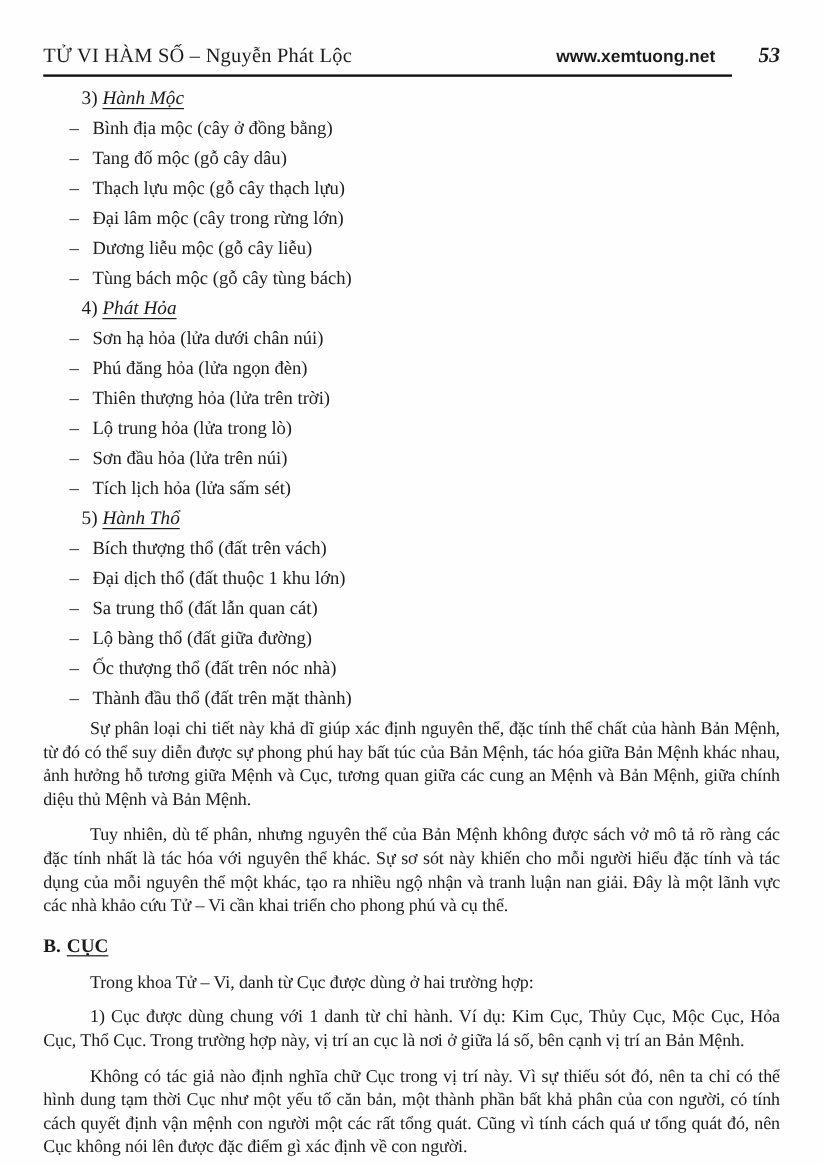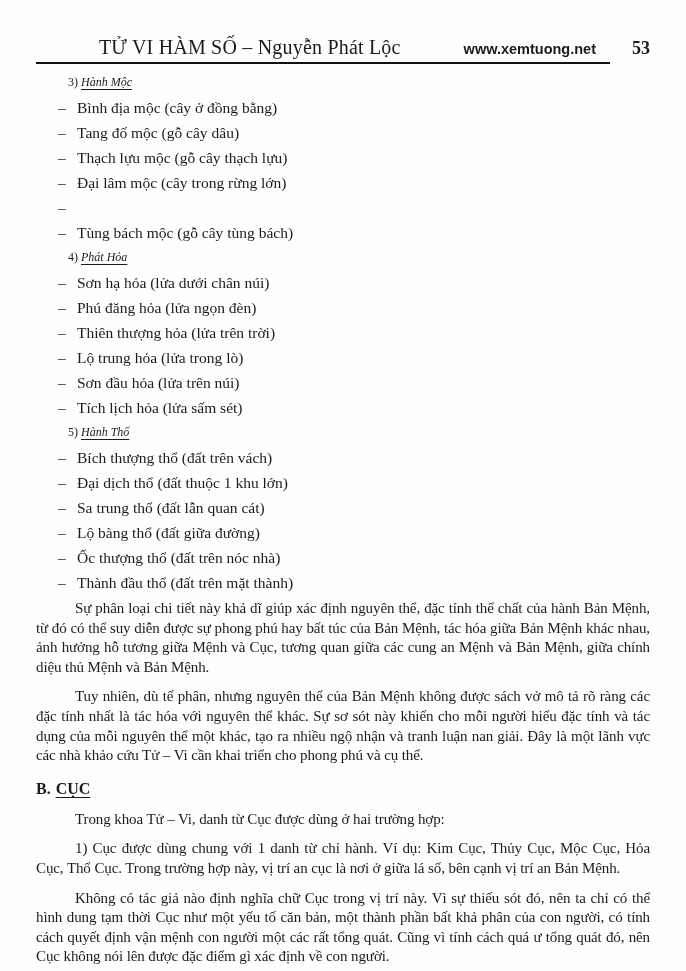--- a/index.html
+++ b/index.html
@@ -19,54 +19,54 @@
     padding: 36px 36px 0 36px;
   }
   
   .hdr {
     display: flex;
     align-items: baseline;
     height: 20px;
   }
   .hdr .book-title {
     flex: 1 1 auto;
-    font-size: 20px;
+    font-size: 17px;
     letter-spacing: 0.2px;
     white-space: nowrap;
-    text-align: center;
   }
   .hdr .site {
     font-family: "Liberation Sans", "DejaVu Sans", sans-serif;
     font-weight: bold;
     font-size: 14.5px;
     margin-right: 24px;
     white-space: nowrap;
   }
   .hdr .pagenum {
     font-size: 18px;
     font-weight: bold;
+    font-style: italic;
     width: 30px;
     text-align: right;
     white-space: nowrap;
   }
   .rule {
     height: 0;
     border-top: 2px solid #111;
     width: 574px;
     margin-top: 6px;
   }
   
   .content {
     margin-top: 6px;
   }
   .sec-heading {
     height: 25px;
     line-height: 25px;
     padding-left: 32px;
-    font-size: 12px;
+    font-size: 16px;
     white-space: nowrap;
   }
   .sec-heading .sec-title {
     font-style: italic;
     text-decoration: underline;
     text-underline-offset: 3px;
   }
   .li {
     height: 25px;
     line-height: 25px;
@@ -135,20 +135,21 @@
     <div class="li">
         <span class="dash">–</span>
         <span>Thạch lựu mộc (gỗ cây thạch lựu)</span>
       </div>
     <div class="li">
         <span class="dash">–</span>
         <span>Đại lâm mộc (cây trong rừng lớn)</span>
       </div>
     <div class="li">
         <span class="dash">–</span>
+        <span>Dương liễu mộc (gỗ cây liễu)</span>
       </div>
     <div class="li">
         <span class="dash">–</span>
         <span>Tùng bách mộc (gỗ cây tùng bách)</span>
       </div>
 
     <div class="sec-heading">
       <span>4)</span>
       <span class="sec-title">Phát Hỏa</span>
     </div>

